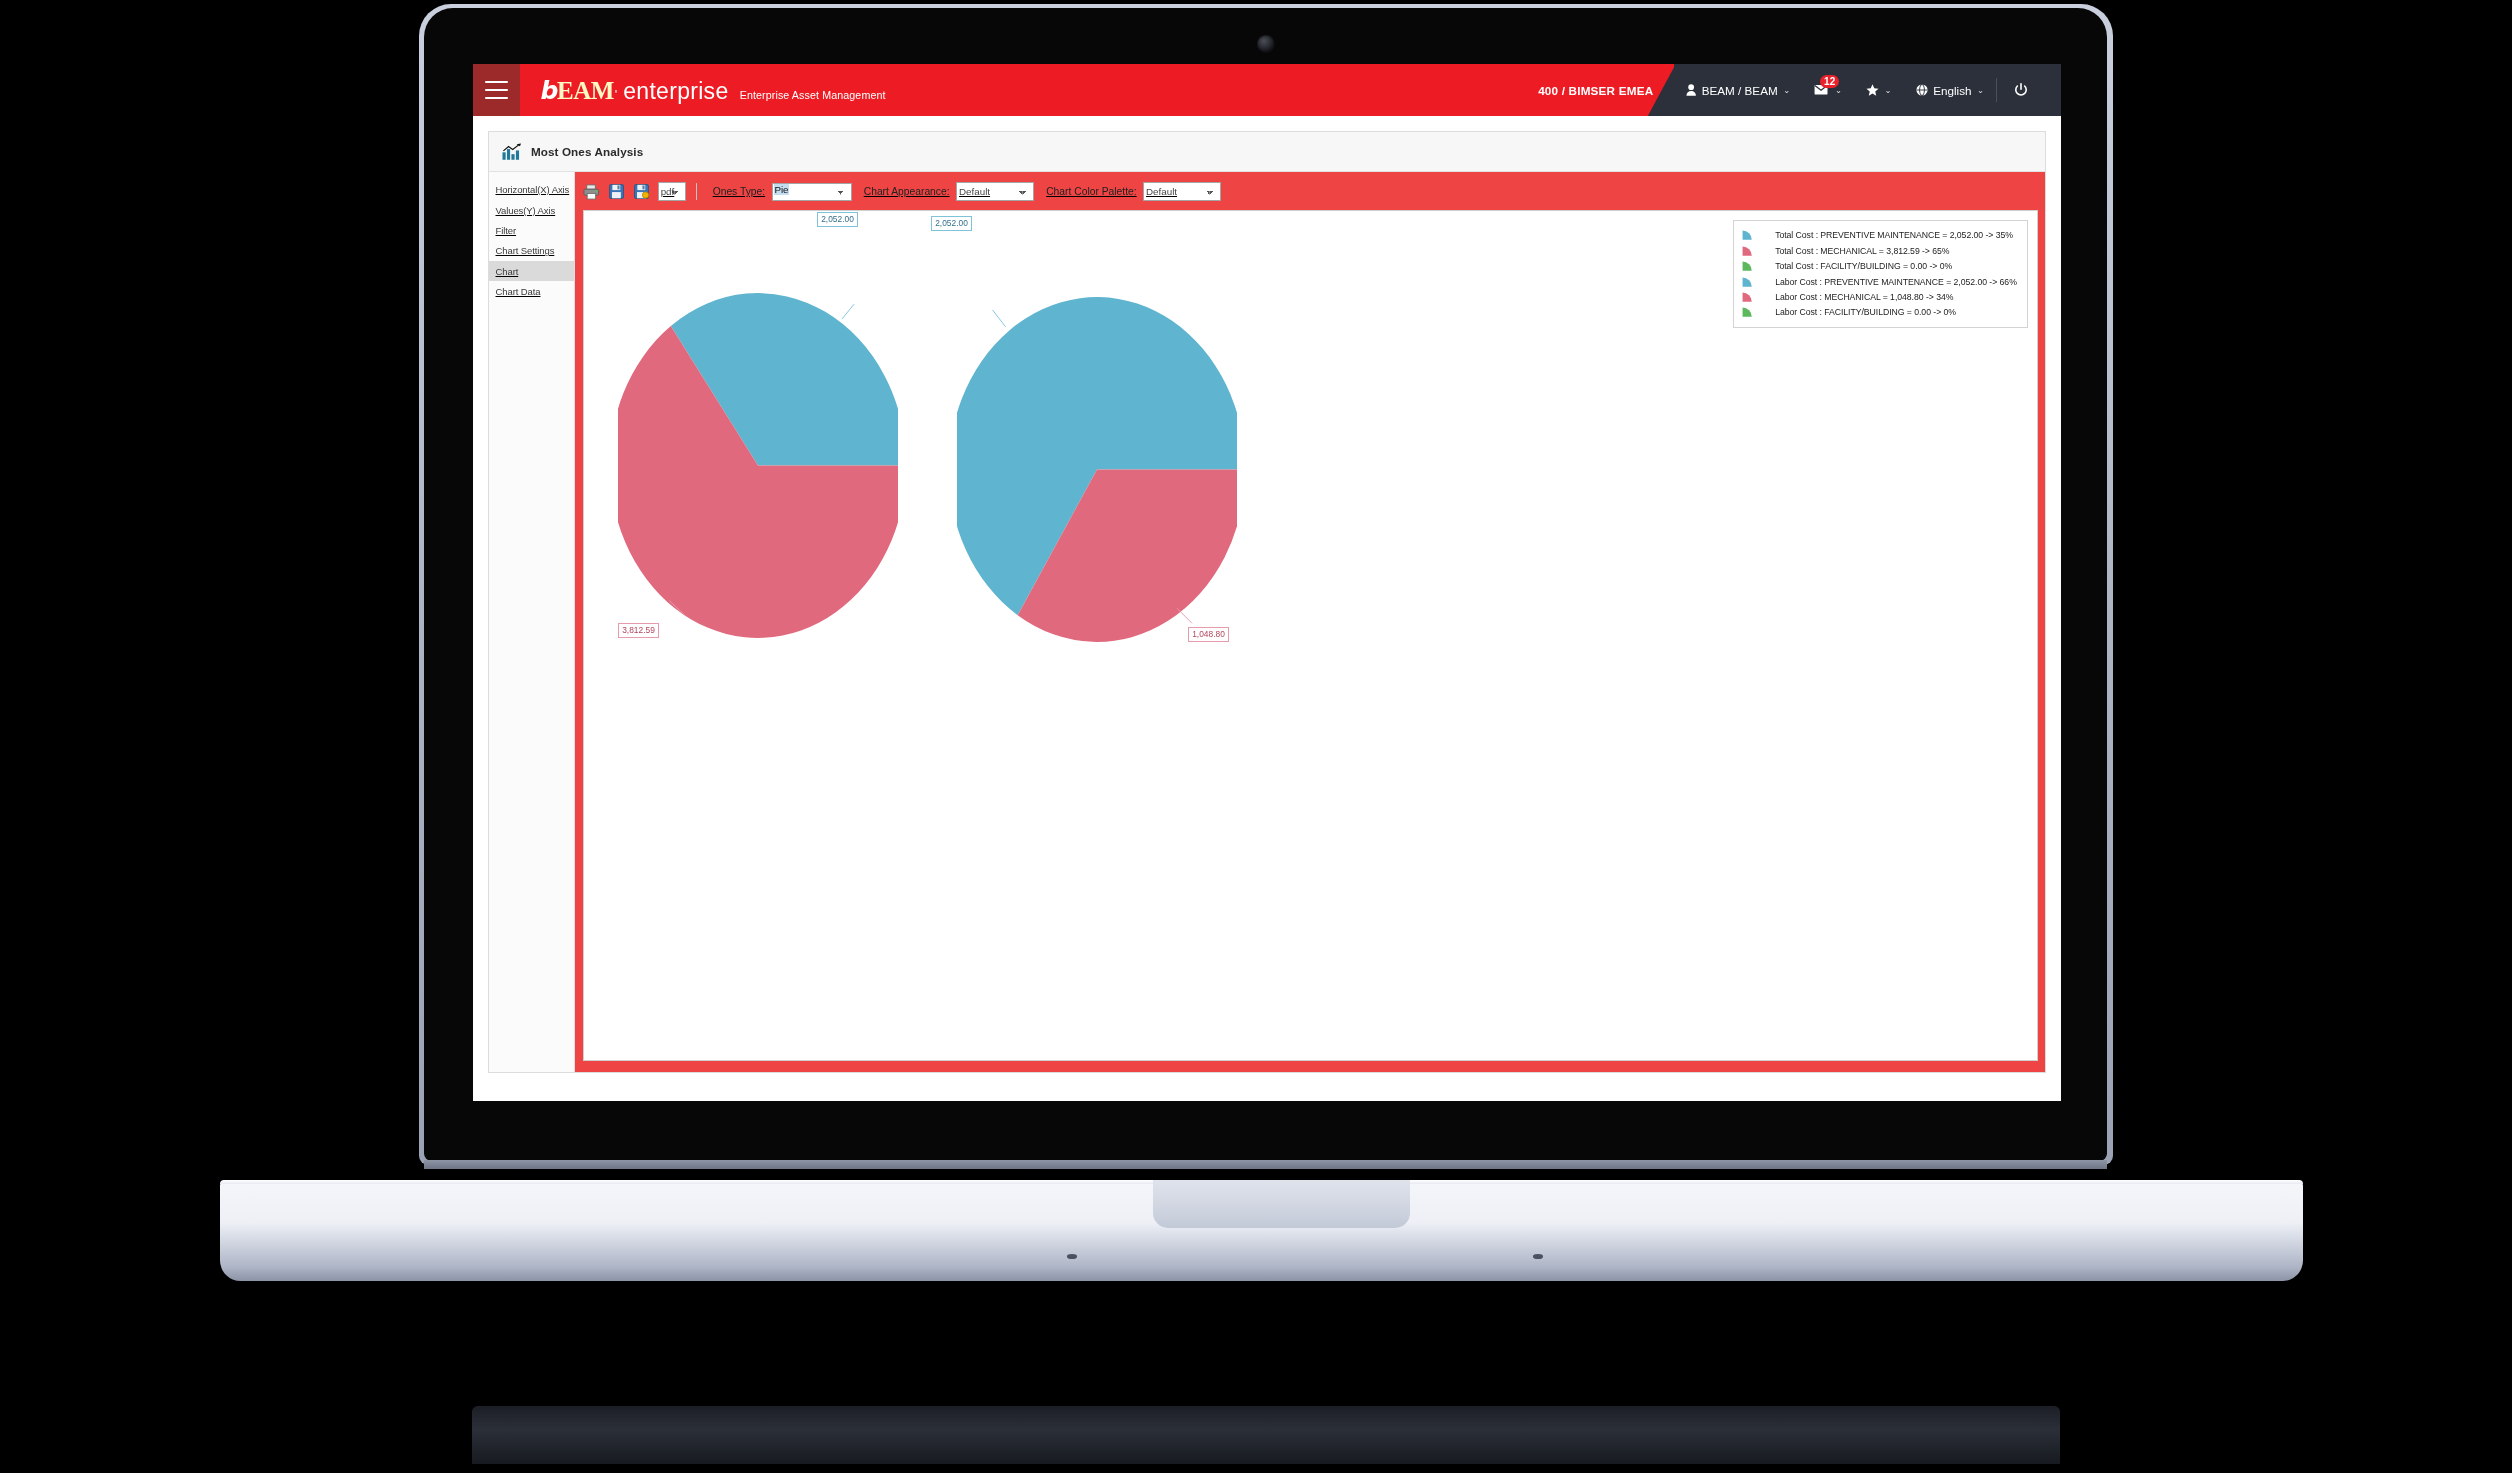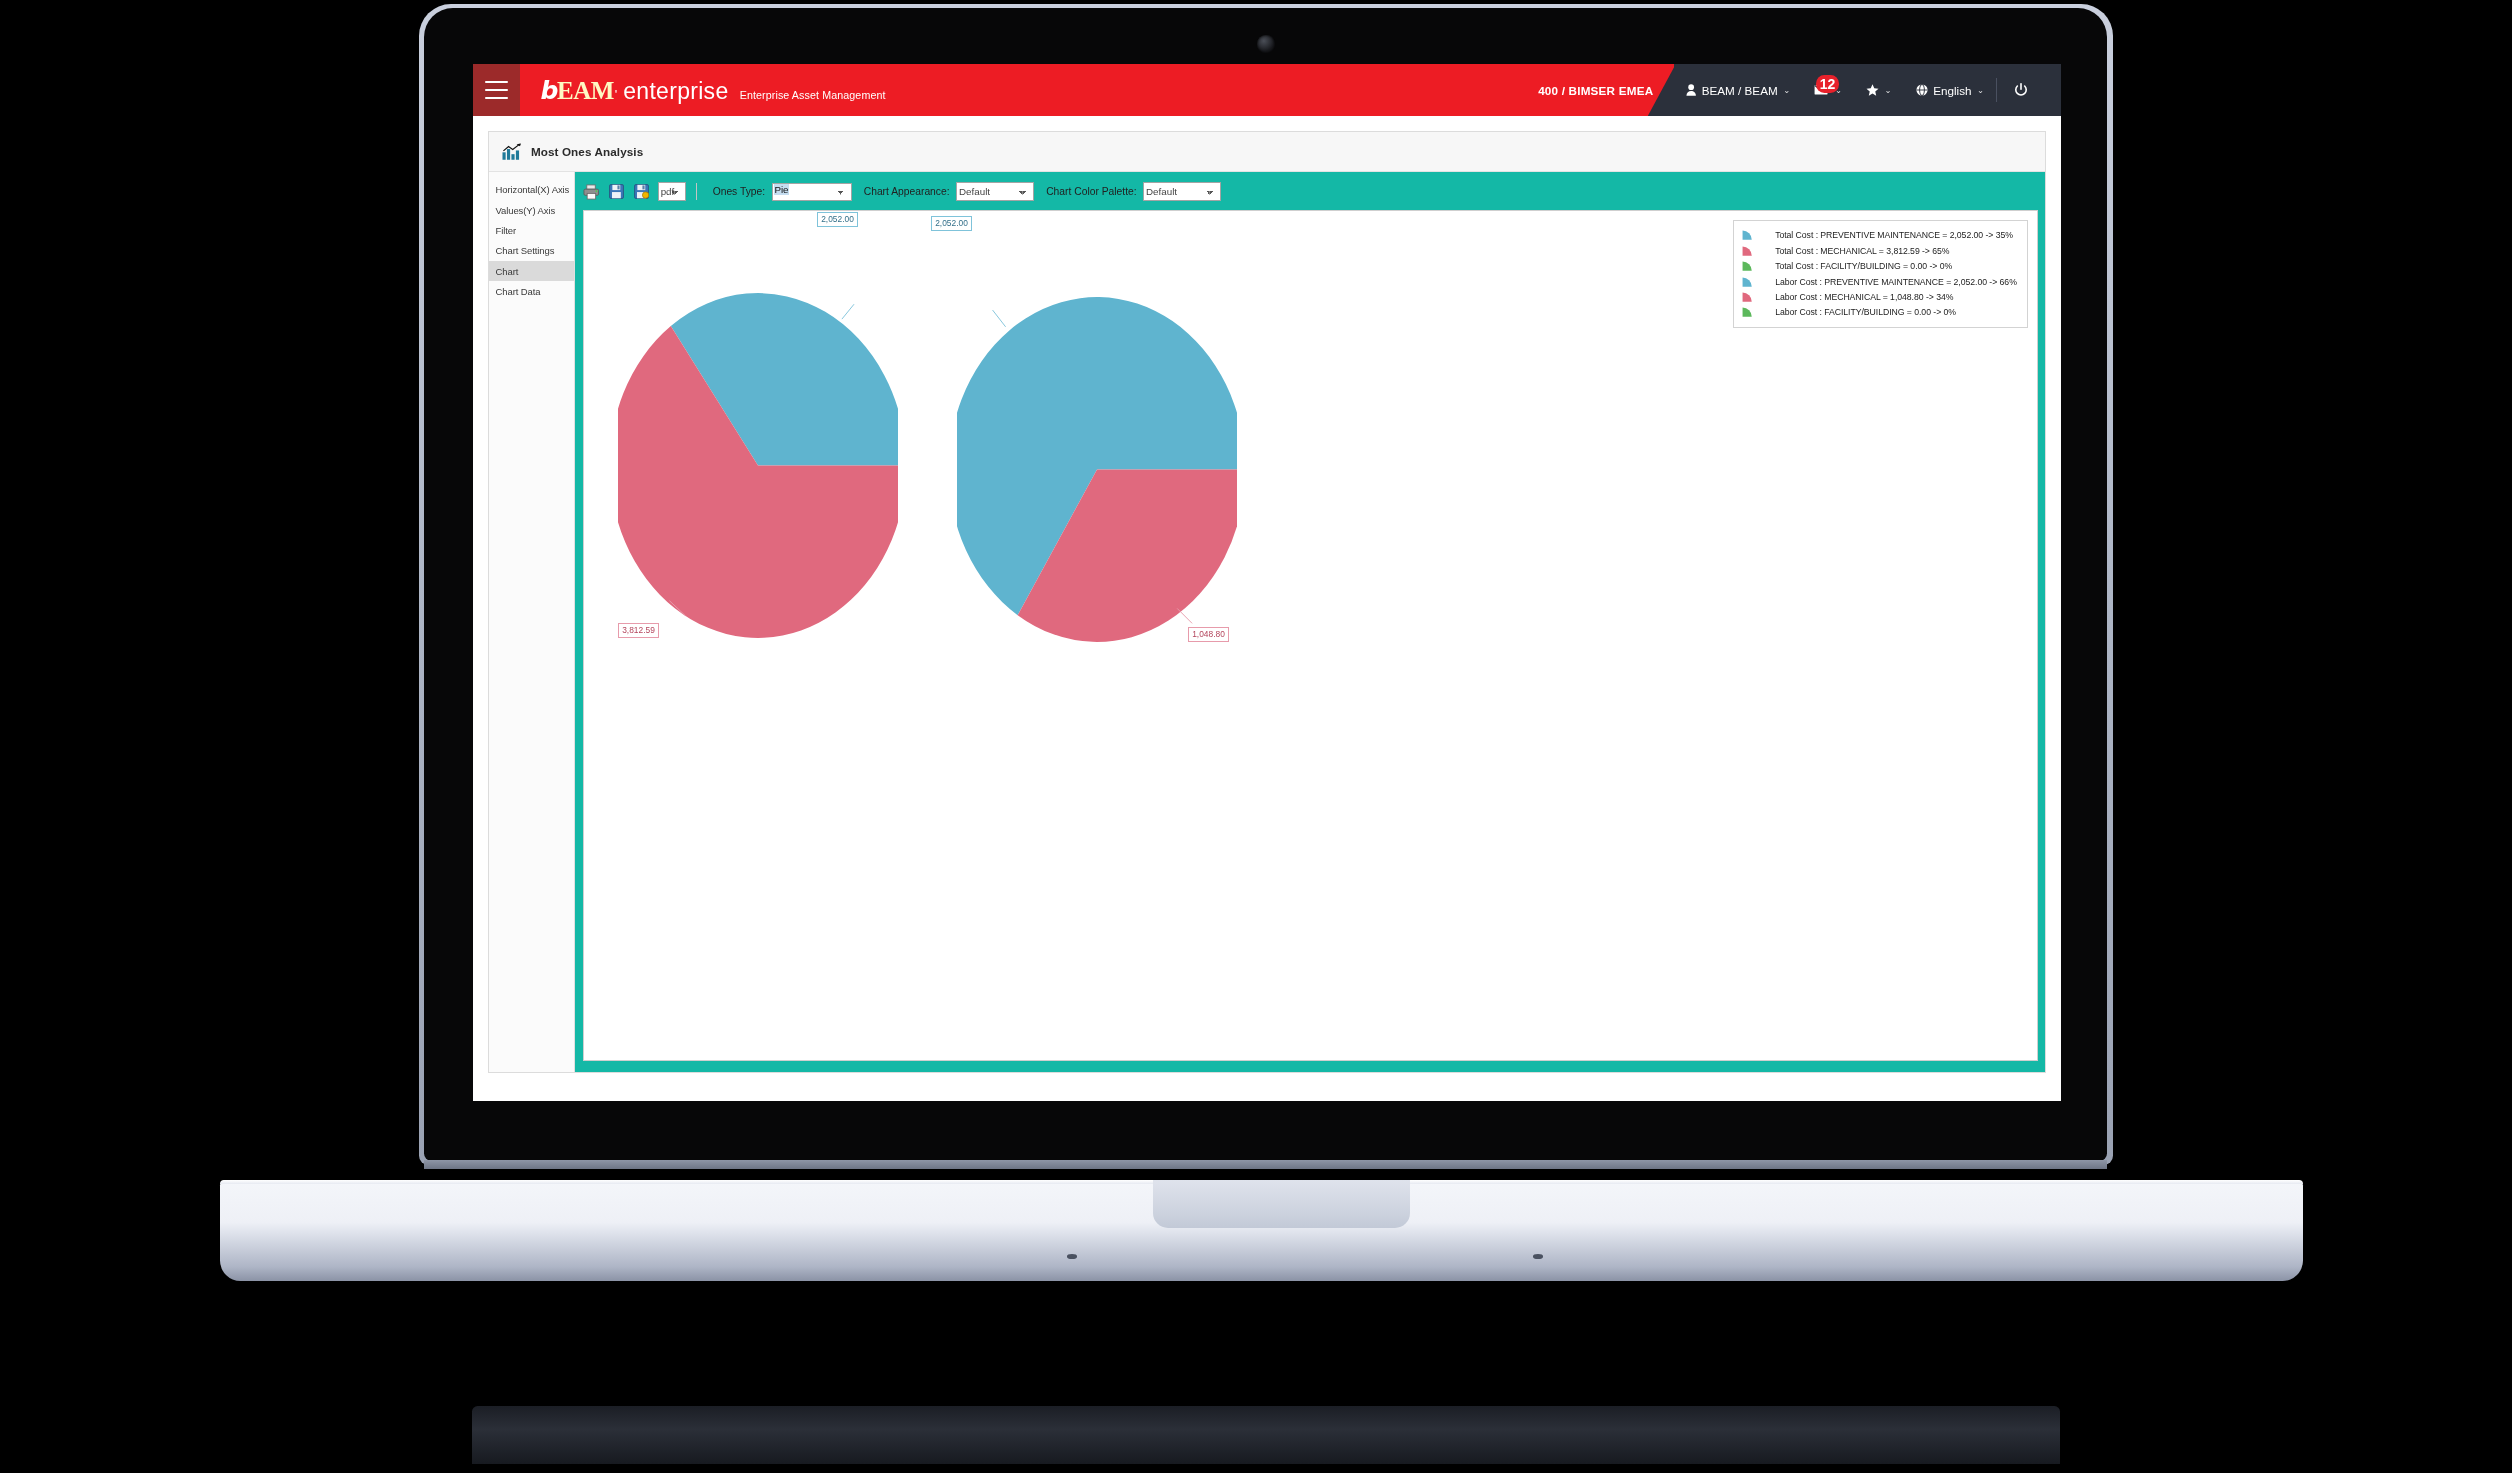--- a/index.html
+++ b/index.html
@@ -105,39 +105,39 @@
     content:""; position:absolute; left:-26px; top:0; width:28px; height:52px;
     background:#2b303b; clip-path:polygon(100% 0, 100% 100%, 0 100%);
   }
   .hitem{
     display:flex; align-items:center; gap:5.6px; color:#ffffff;
     font-size:11.7px; padding:0 12px; cursor:pointer; height:52px; white-space:nowrap;
   }
   .caret{ font-size:8.4px; opacity:.85; }
   .badge{
     position:absolute; top:11.2px; right:15px; background:#e8212b; color:#fff;
-    font-size:14px; font-weight:bold; border-radius:8.4px; padding:0.9px 3.7px; line-height:1.15;
+    font-size:10px; font-weight:bold; border-radius:8.4px; padding:0.9px 3.7px; line-height:1.15;
     min-width:16px; text-align:right;
   }
   .power-sep{ width:0.9px; height:24px; background:#4a5060; }
   .power{ padding:0 17px; cursor:pointer; display:flex; align-items:center; }
 
   
   .page{ background:#ffffff; height:984px; padding:15px 15px 0 15px; }
   .panel{
     border:0.9px solid #dcdcdc; background:#fff; height:942px;
     display:flex; flex-direction:column;
   }
   .panel-head{
     height:40px; background:#f7f7f7; border-bottom:0.9px solid #e3e3e3;
     display:flex; align-items:center; padding-left:13px; gap:9.3px;
   }
   .panel-title{ font-size:11.7px; font-weight:bold; color:#2b2b2b; letter-spacing:0.1px; }
 
-  .panel-body{ flex:1; display:flex; background:#14b8a6; }
+  .panel-body{ flex:1; display:flex; background:#ef4444;text-decoration:underline; }
 
   
   .sidebar{
     width:86px; min-width:86px; background:#fbfbfb; border-right:0.9px solid #e0e0e0;
     padding-top:7.5px;
   }
   .nav-item{
     font-size:9.5px; color:#3a3a3a; padding:4.7px 6.5px; cursor:pointer; white-space:nowrap;
     letter-spacing:-0.1px;
   }

